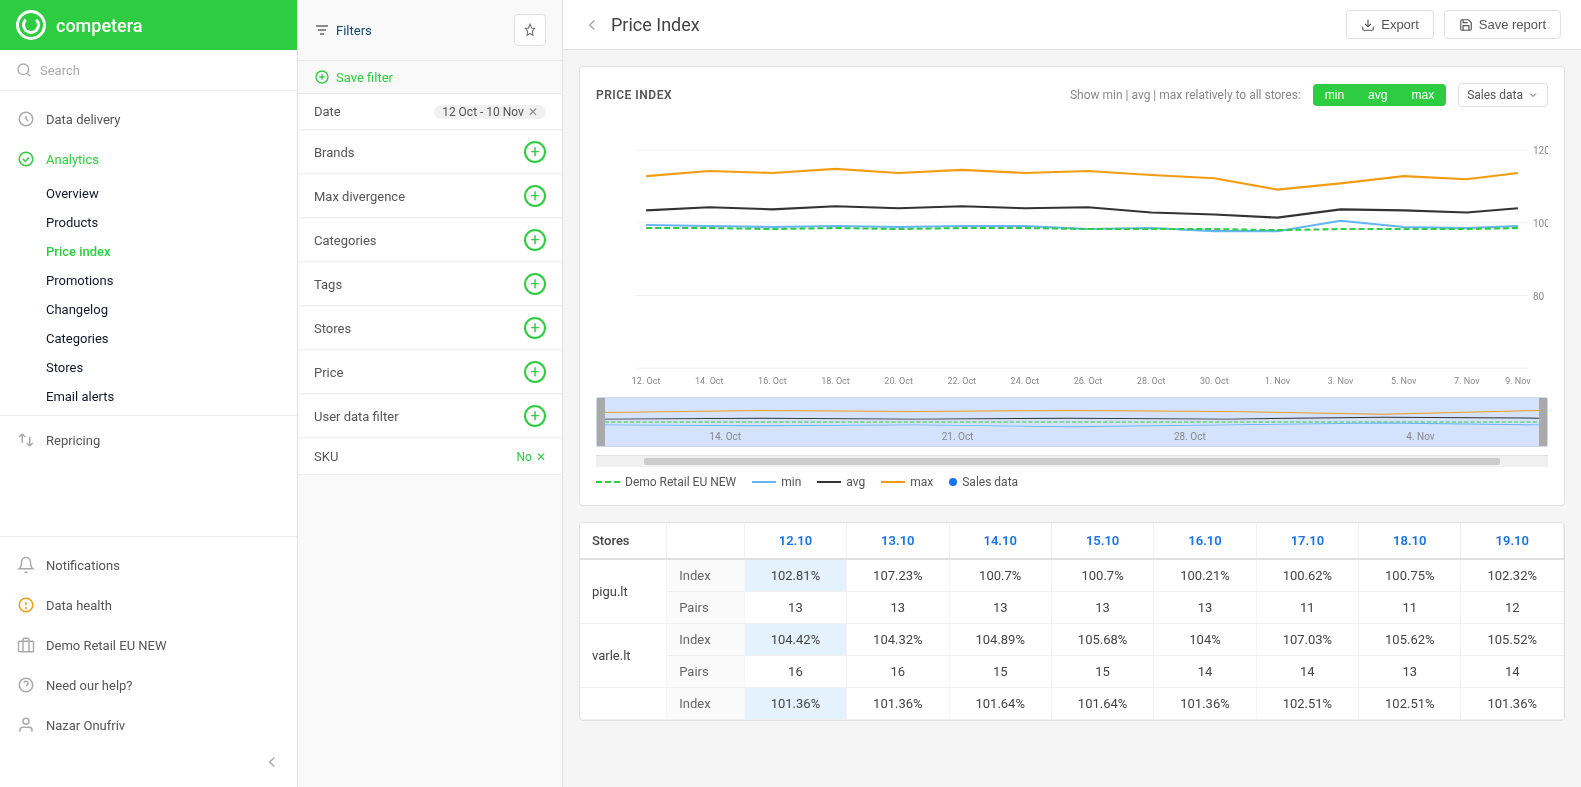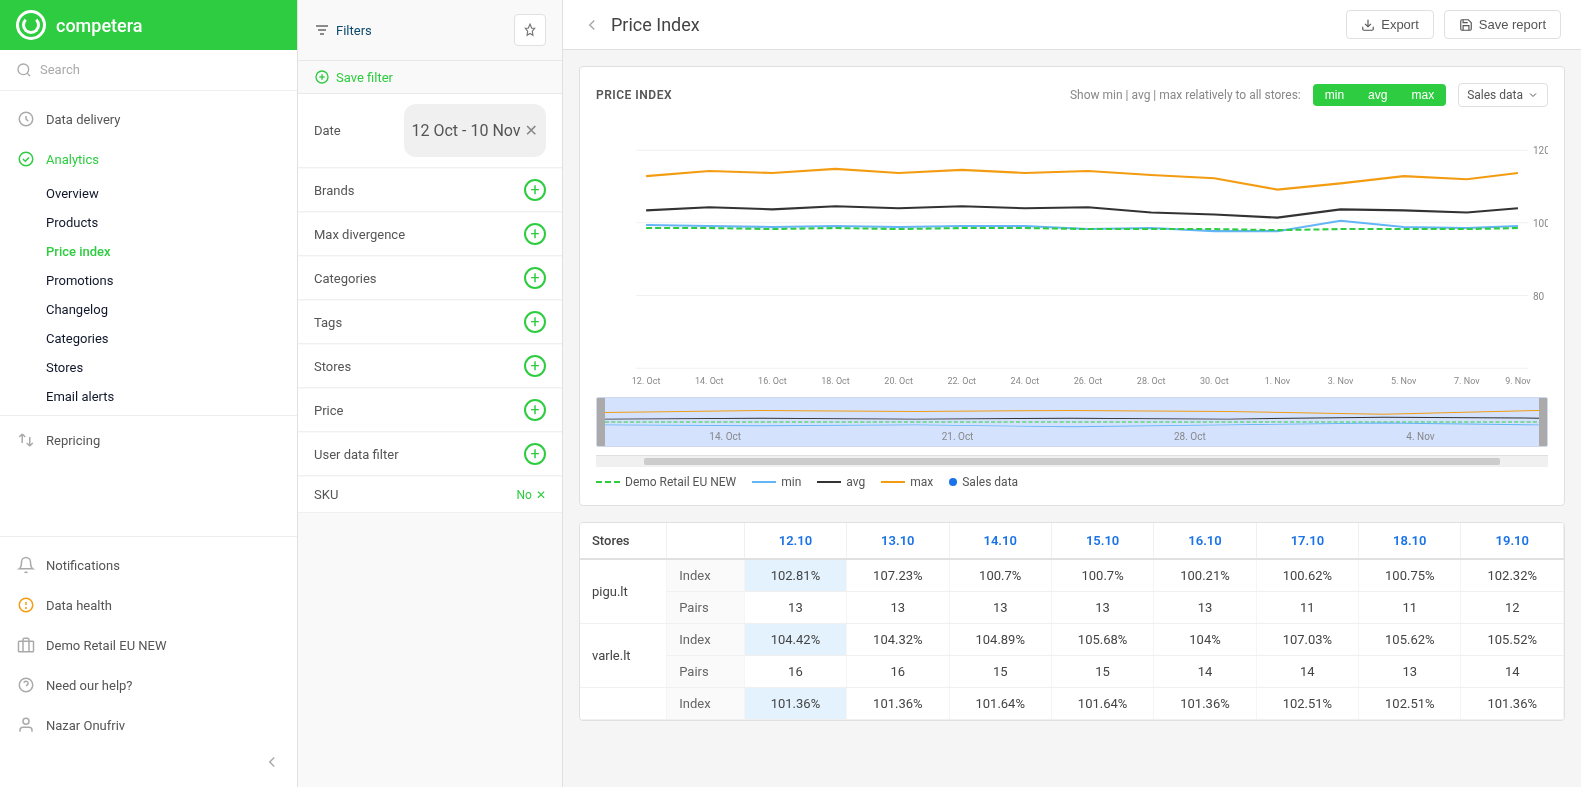--- a/index.html
+++ b/index.html
@@ -37,21 +37,21 @@
     .logo-icon::before {
       content: '';
       width: 12px; height: 12px;
       border: 3px solid #fff;
       border-radius: 50%;
       border-top-color: transparent;
     }
     .sidebar-search {
       padding: 12px 16px;
       border-bottom: 1px solid #f0f0f0;
-      display: flex; gap: 8px;
+      display: flex; align-items: center; gap: 8px;
       color: #888;
       flex-shrink: 0;
     }
     .sidebar-section { padding: 8px 0; flex-shrink: 0; }
     .sidebar-item {
       display: flex; align-items: center; gap: 10px;
       padding: 10px 16px;
       cursor: pointer;
       color: #555;
       font-size: 13px;
@@ -107,21 +107,21 @@
     }
     .filter-row {
       display: flex; align-items: center; justify-content: space-between;
       padding: 10px 16px;
       border-bottom: 1px solid #f0f0f0;
       background: #fff; margin-bottom: 1px;
     }
     .filter-row-label { color: #555; font-size: 13px; }
     .filter-date-badge {
       background: #f0f0f0; border-radius: 12px;
-      padding: 17px 8px; font-size: 16px; color: #555;
+      padding: 0 8px; font-size: 12px; color: #555;
       display: flex; align-items: center; gap: 4px;
     }
     .filter-add-btn {
       width: 22px; height: 22px; border-radius: 50%;
       border: 2px solid #2ecc40; color: #2ecc40;
       display: flex; align-items: center; justify-content: center;
       cursor: pointer; font-size: 16px; line-height: 1;
     }
     .filter-no-badge {
       color: #2ecc40; font-size: 12px;

